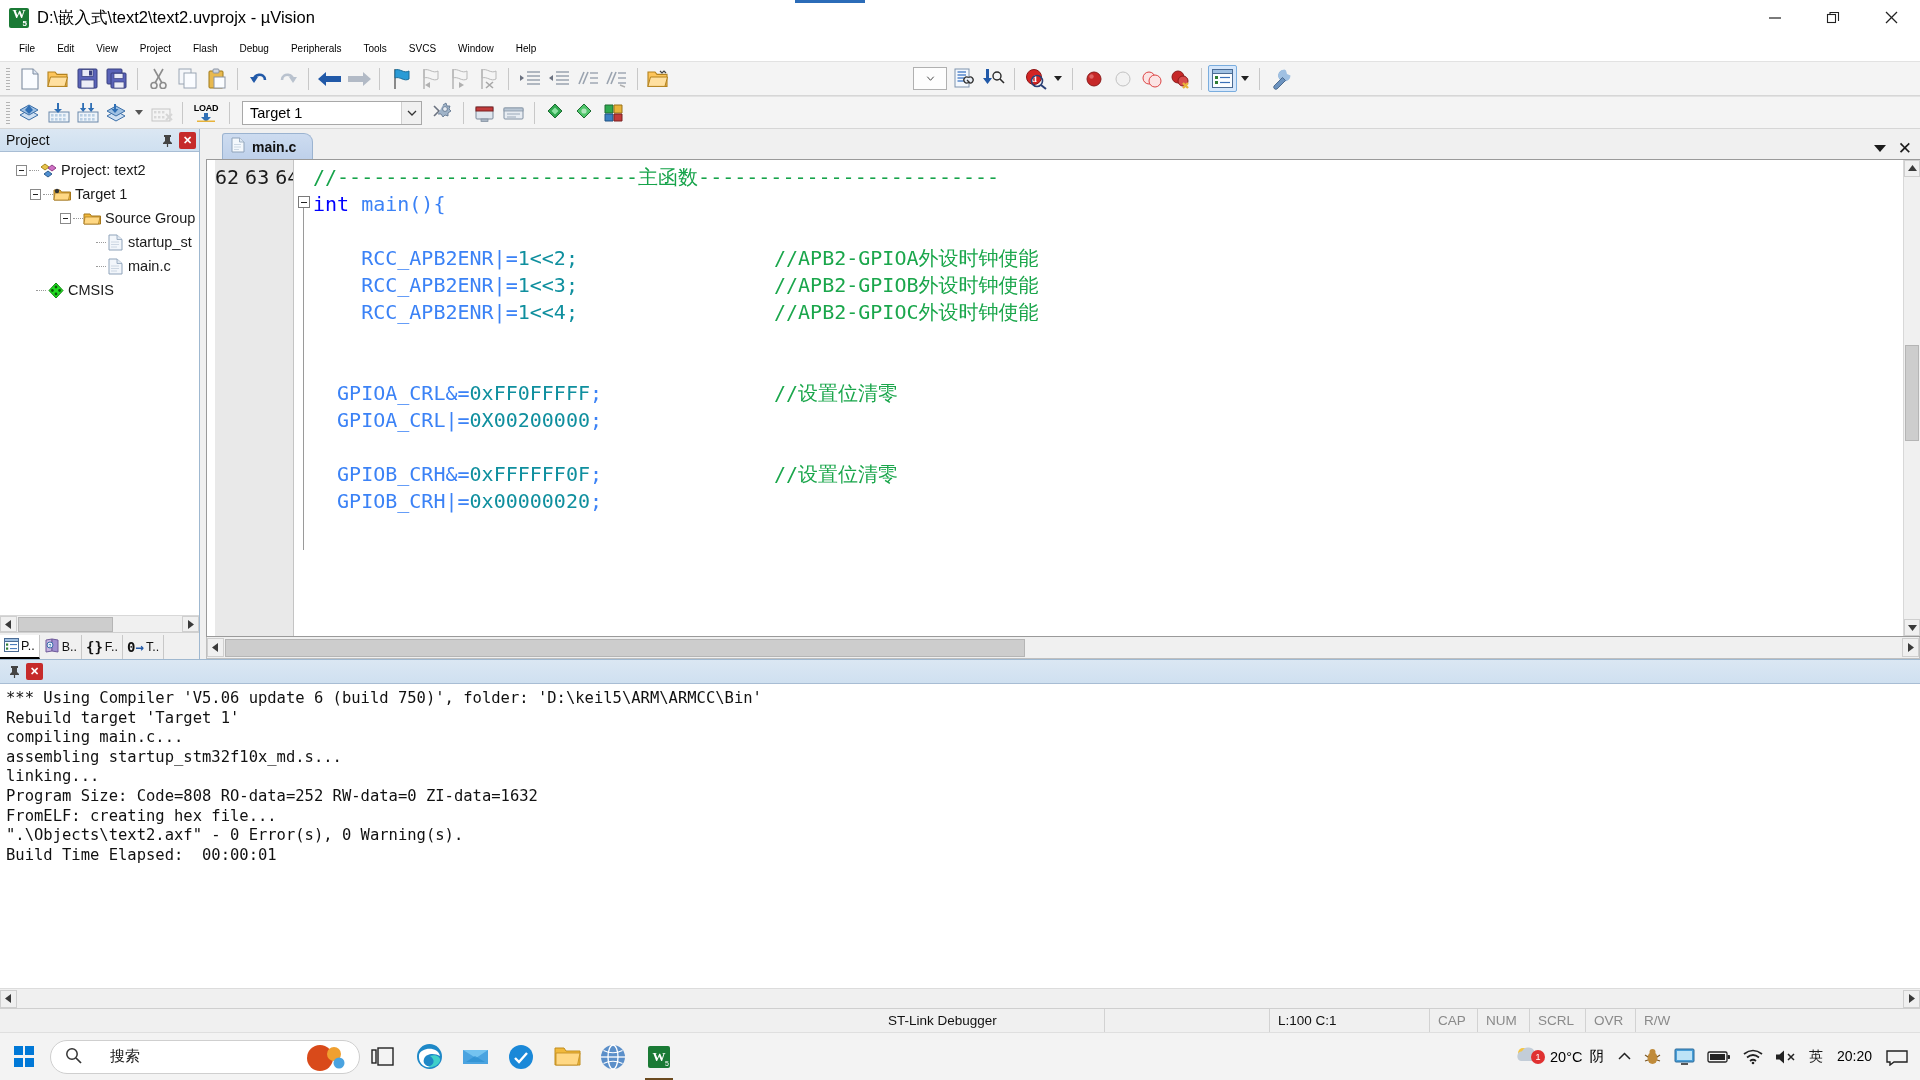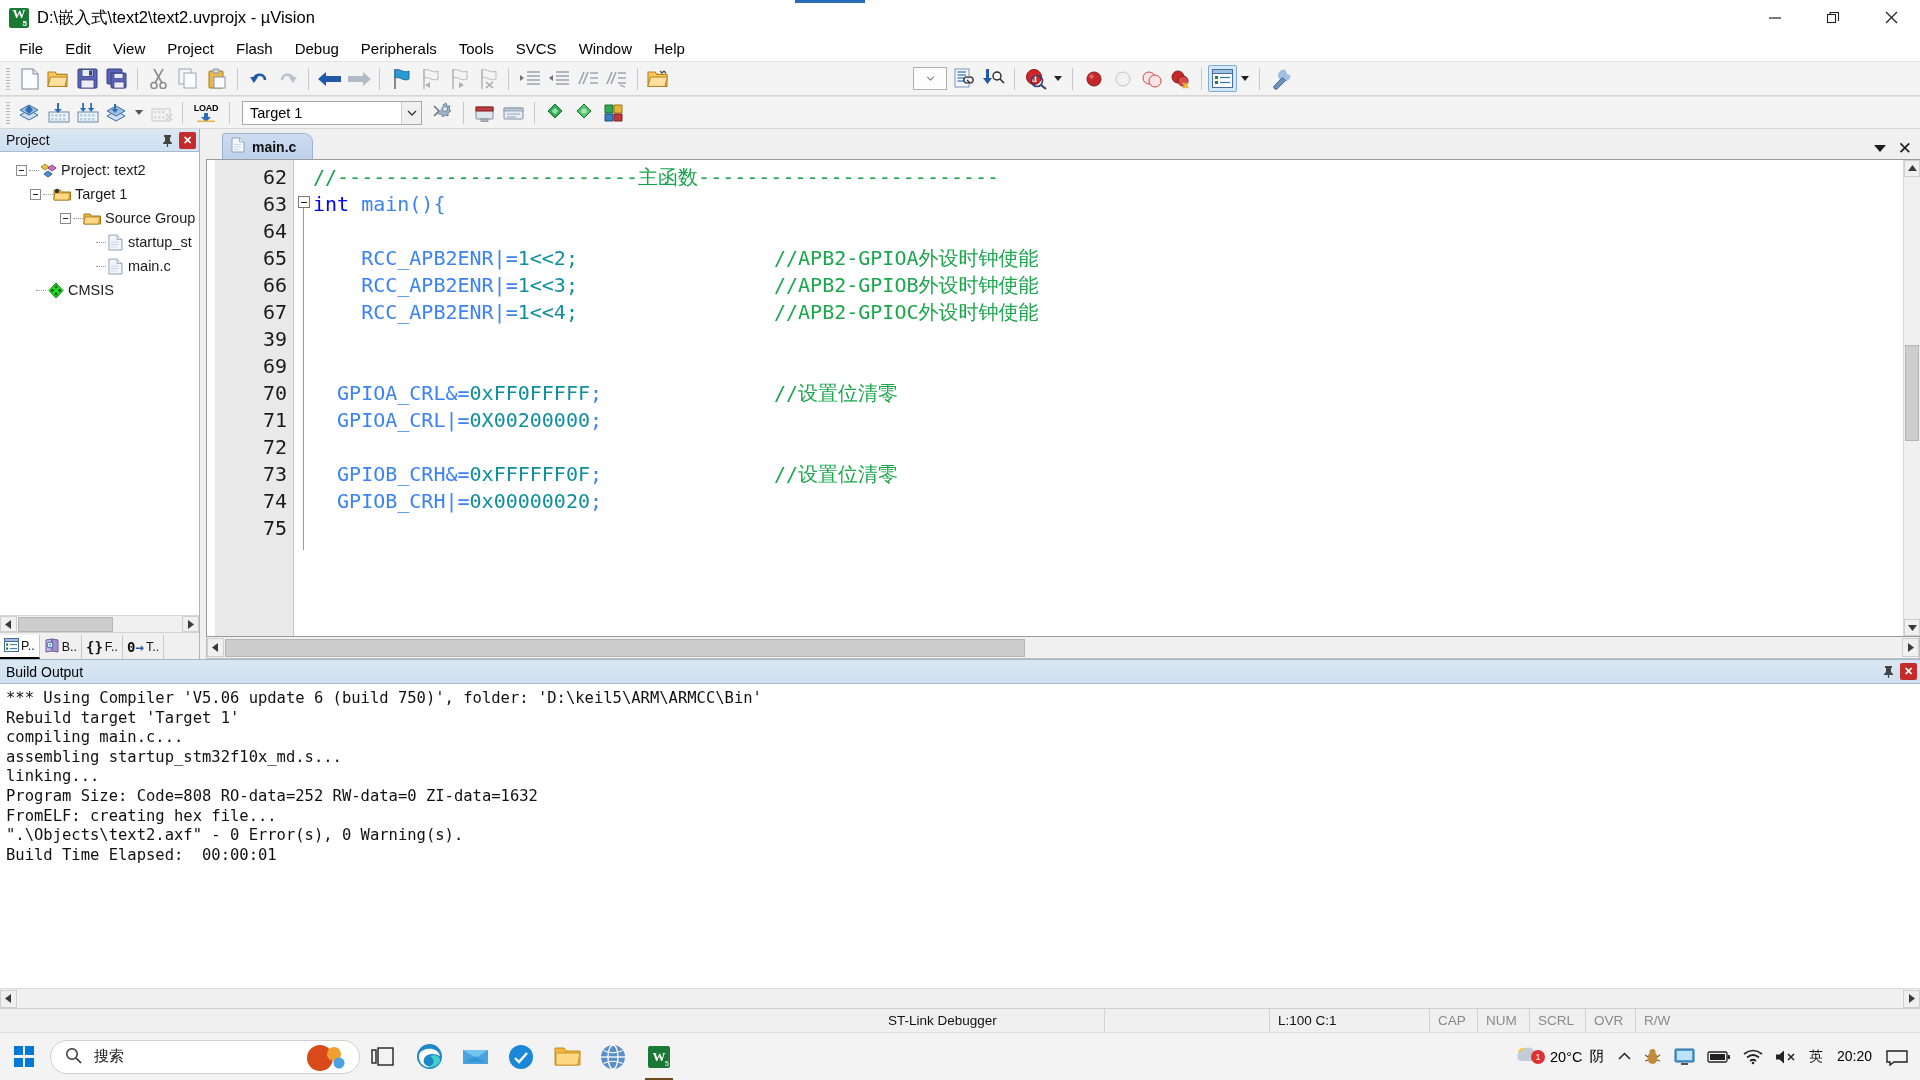--- a/index.html
+++ b/index.html
@@ -72,21 +72,21 @@
   
   .menubar {
     height: 26px;
     flex: 0 0 26px;
     display: flex;
     align-items: center;
     padding-left: 8px;
     background: #ffffff;
   }
   .menu-item {
-    font-size: 15px;
+    font-size: 10px;
     color: #000000;
     padding: 3px 11px;
     white-space: nowrap;
   }
 
   
   .toolbar {
     height: 35px;
     flex: 0 0 35px;
     display: flex;
@@ -338,21 +338,20 @@
     margin-left: 6px;
   }
   .ed-left-rail {
     width: 8px; flex: 0 0 8px; background: #ffffff;
   }
   .gutter {
     width: 78px;
     flex: 0 0 78px;
     background: #e9e9e9;
     display: flex;
-    flex-direction: column;
     padding-top: 4px;
     font-family: "DejaVu Sans Mono", monospace;
     font-size: 20px;
     color: #1a1a1a;
     text-align: right;
   }
   .gline { height: 27px; line-height: 27px; padding-right: 6px; }
   .foldbar {
     width: 20px; flex: 0 0 20px;
     background: #ffffff;
@@ -500,21 +499,21 @@
     gap: 2.5px;
   }
   .win-logo i { background: #0078d7; display: block; }
   .search-pill {
     width: 310px; height: 34px;
     background: #ffffff;
     border: 1px solid #cfcfcf;
     border-radius: 17px;
     display: flex; align-items: center;
     padding-left: 14px;
-    gap: 12px;
+    gap: 28px;
     margin-left: 2px;
     font-size: 15px;
     color: #202020;
     position: relative;
     overflow: hidden;
   }
   .search-orb {
     position: absolute; right: 4px; top: 2px;
     width: 52px; height: 30px;
   }
@@ -1318,21 +1317,20 @@
             <svg width="7" height="9" viewBox="0 0 7 9">
                 <path d="M1 0 L7 4.5 L1 9 Z" fill="#3a3a3a"></path>
               </svg>
           </div>
         </div>
       </div>
     </div>
 
     <div class="build-panel">
       <div class="build-head">
-        <span class="bh-title">Build Output</span>
         <span class="pin-btn">
           <svg width="13" height="13" viewBox="0 0 13 13">
               <path d="M3 1 h7 v2 h-1 v4 l2 2 v1 h-9 v-1 l2 -2 v-4 h-1 z" fill="#444"></path>
               <line x1="6.5" y1="10" x2="6.5" y2="13" stroke="#444" stroke-width="1.2"></line>
             </svg>
         </span>
         <span class="xclose-btn">✕</span>
       </div>
       <div class="build-text"><span>*** Using Compiler 'V5.06 update 6 (build 750)', folder: 'D:\keil5\ARM\ARMCC\Bin'</span>
 <span>Rebuild target 'Target 1'</span>

